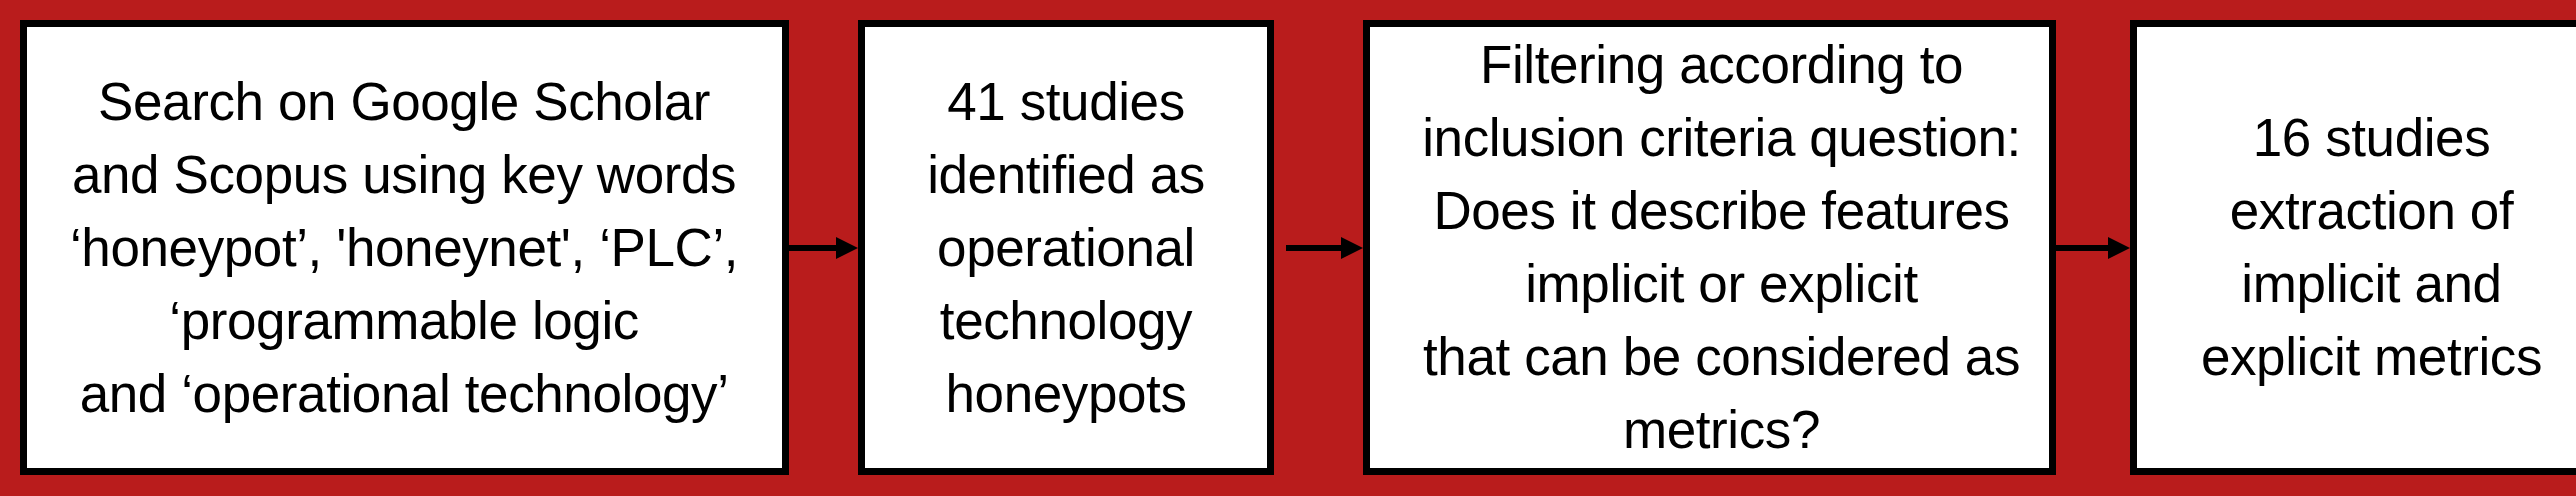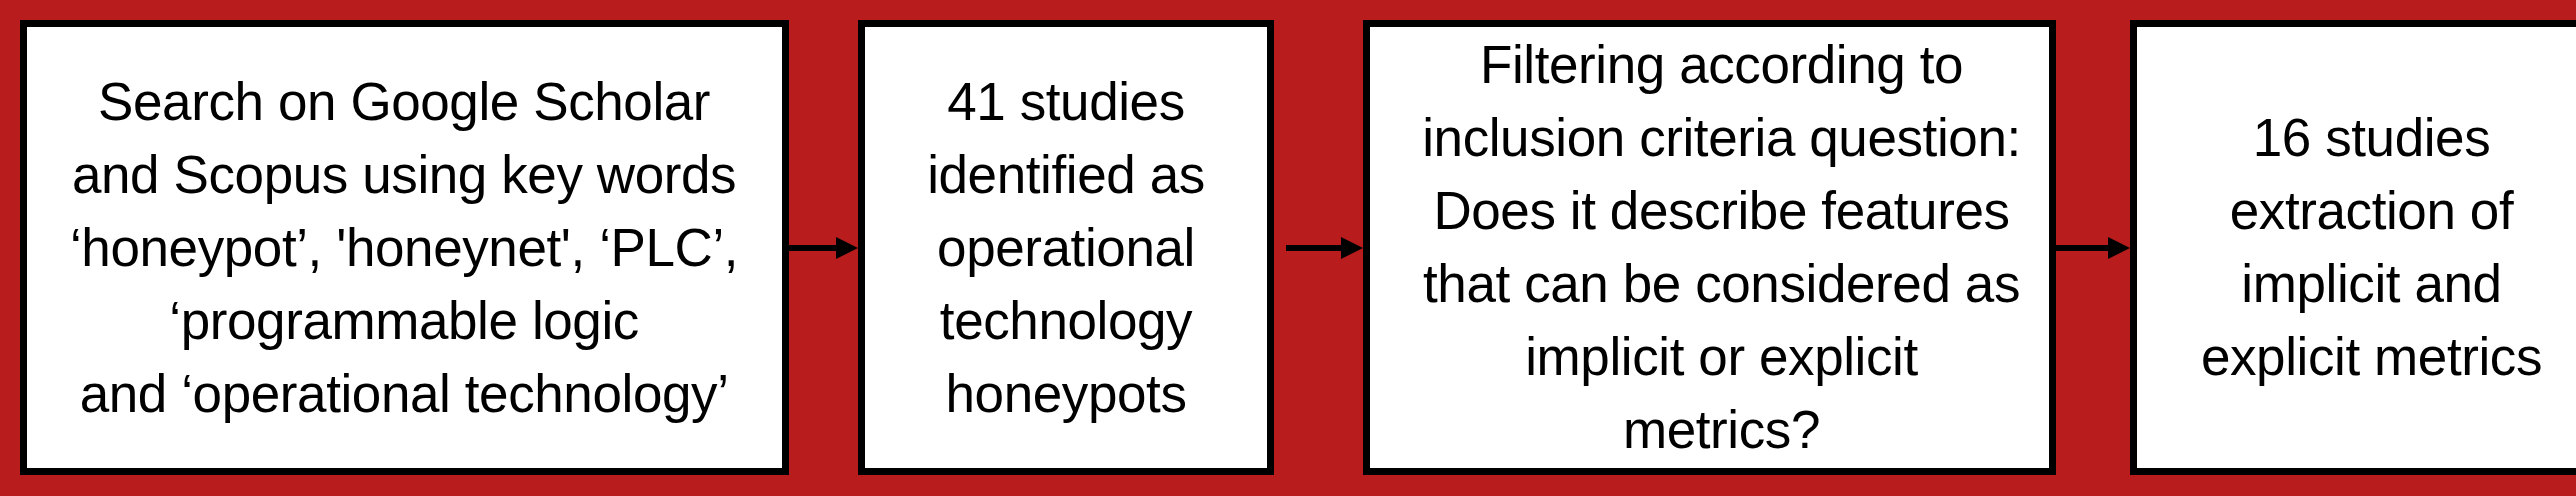--- a/index.html
+++ b/index.html
@@ -92,22 +92,22 @@
 
   <div class="flow-arrow arrow-2">
     <div class="arrow-shaft"></div>
     <div class="arrow-head"></div>
   </div>
 
   <div class="flow-box box-3">
     <span class="line">Filtering according to</span>
     <span class="line">inclusion criteria question:</span>
     <span class="line">Does it describe features</span>
+    <span class="line">implicit or explicit</span>
     <span class="line">that can be considered as</span>
-    <span class="line">implicit or explicit</span>
     <span class="line">metrics?</span>
   </div>
 
   <div class="flow-arrow arrow-3">
     <div class="arrow-shaft"></div>
     <div class="arrow-head"></div>
   </div>
 
   <div class="flow-box box-4">
     <span class="line">16 studies</span>

